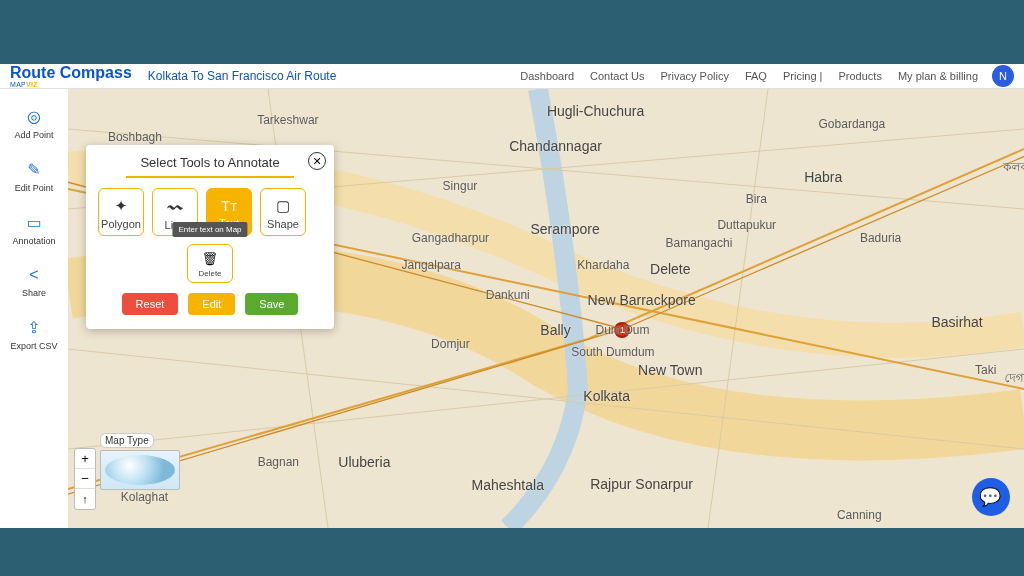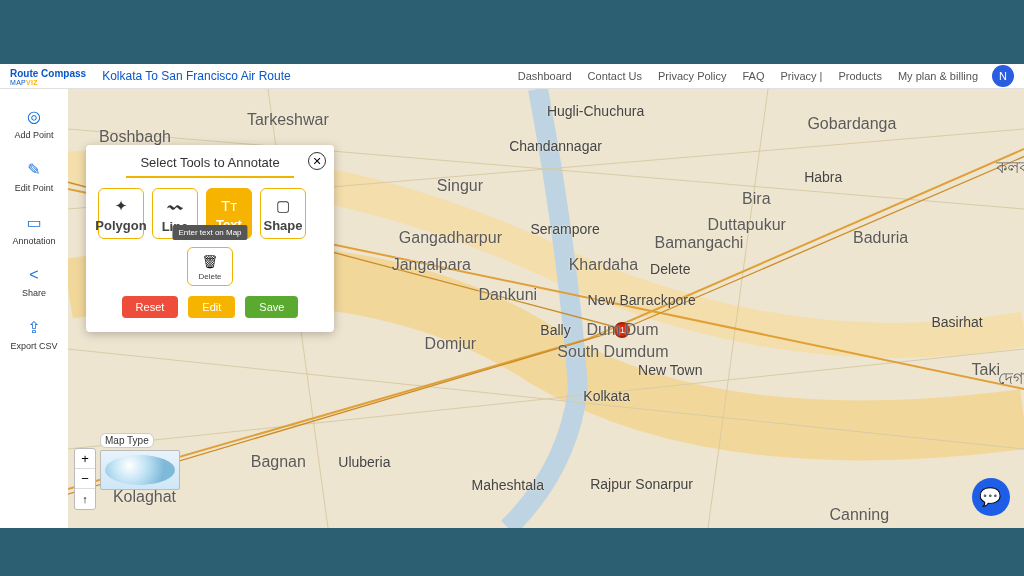--- a/index.html
+++ b/index.html
@@ -3,59 +3,59 @@
 <meta charset="utf-8">
 <style>
 * { margin:0; padding:0; box-sizing:border-box; font-family:Arial,Helvetica,sans-serif; }
 html,body { width:1024px; height:576px; overflow:hidden; }
 body { background:#2c5f72; }
 
 .app { position:absolute; left:0; right:0; top:64px; bottom:48px; background:#fff; }
 
 
 .topbar { position:absolute; top:0; left:0; right:0; height:25px; background:#fff; border-bottom:1px solid #e0e0e0; display:flex; align-items:center; padding:0 10px; font-size:11px; }
-.brand { color:#0a56c6; font-weight:bold; font-size:10px; line-height:1; }
+.brand { color:#0a56c6; font-weight:bold; font-size:16px; line-height:1; }
 .brand-sub { font-size:7px; color:#0a56c6; letter-spacing:0.3px; display:block; }
 .brand-sub b { color:#ffb400; }
 .topbar-title { color:#0a56c6; margin-left:16px; font-size:12px; }
 .topnav { margin-left:auto; display:flex; gap:16px; color:#555; }
 .topnav span { cursor:pointer; }
 .avatar { width:22px; height:22px; border-radius:50%; background:#2a5de0; color:#fff; display:flex; align-items:center; justify-content:center; font-size:11px; margin-left:14px; }
 
 
 .sidebar { position:absolute; top:25px; left:0; bottom:0; width:68px; background:#fff; display:flex; flex-direction:column; align-items:center; padding-top:10px; gap:4px; z-index:5; }
 .side-item { width:100%; display:flex; flex-direction:column; align-items:center; padding:8px 0; cursor:pointer; gap:4px; }
 .side-item .ic { color:#1a6fd8; font-size:16px; }
 .side-item .lbl { font-size:9px; color:#333; }
 
 
 .map { position:absolute; top:25px; left:68px; right:0; bottom:0; background:#eadfc9; overflow:hidden; }
 .map svg.bg { position:absolute; inset:0; width:100%; height:100%; }
-.city { position:absolute; transform:translate(-50%,-50%); font-size:16px; color:#5a5a5a; white-space:nowrap; pointer-events:none; text-shadow:0 0 2px #f6efde; }
+.city { position:absolute; transform:translate(-50%,-50%); font-size:12px; color:#5a5a5a; white-space:nowrap; pointer-events:none; text-shadow:0 0 2px #f6efde; }
 .city.big { font-size:14px; color:#444; }
 .route-line { position:absolute; inset:0; width:100%; height:100%; pointer-events:none; }
 .marker { position:absolute; width:16px; height:16px; background:#d9290d; border:2px solid #a31f0a; border-radius:50%; color:#fff; font-size:9px; display:flex; align-items:center; justify-content:center; transform:translate(-50%,-50%); }
 
 
 .zoom { position:absolute; left:6px; bottom:18px; display:flex; flex-direction:column; background:#fff; border:1px solid #bbb; border-radius:3px; overflow:hidden; z-index:6; }
 .zoom div { width:20px; height:20px; display:flex; align-items:center; justify-content:center; font-size:13px; border-bottom:1px solid #ddd; cursor:pointer; }
 .zoom div:last-child { border-bottom:none; font-size:11px; }
 .maptype { position:absolute; left:32px; bottom:38px; width:80px; z-index:6; }
 .maptype .lab { font-size:10px; color:#333; background:#fff; padding:1px 4px; border:1px solid #ccc; border-radius:6px; display:inline-block; margin-bottom:2px;}
 .maptype .globe { width:80px; height:40px; border:1px solid #bbb; background:linear-gradient(#e8f3fb,#cfe7f6); border-radius:2px; position:relative; overflow:hidden; }
 .maptype .globe::before { content:''; position:absolute; inset:4px; border-radius:50%; background:radial-gradient(circle at 35% 35%, #fff 0, #bfe2f4 35%, #7fb9d8 70%); }
 
 
 .panel { position:absolute; left:18px; top:56px; width:248px; background:#fff; border-radius:4px; box-shadow:0 2px 10px rgba(0,0,0,.25); padding:10px 12px 14px; z-index:20; }
 .panel h3 { font-size:13px; font-weight:normal; color:#333; text-align:center; padding-bottom:6px; border-bottom:2px solid #f0b400; margin:0 28px 10px; }
 .panel .close { position:absolute; right:8px; top:7px; width:18px; height:18px; border:1.5px solid #333; border-radius:50%; display:flex; align-items:center; justify-content:center; font-size:11px; cursor:pointer; }
 .tool-row { display:flex; gap:8px; justify-content:flex-start; }
 .tool { width:46px; border:1px solid #f0b400; border-radius:6px; background:#fff; display:flex; flex-direction:column; align-items:center; justify-content:center; padding:6px 0 4px; gap:3px; cursor:pointer; position:relative; }
 .tool .ti { font-size:15px; color:#333; }
-.tool .tl { font-size:13px; color:#444;font-weight:bold; }
+.tool .tl { font-size:11px; color:#444; }
 .tool.active { background:#f6b400; border-color:#f6b400; }
 .tool.active .ti,.tool.active .tl { color:#fff; }
 .del-row { display:flex; justify-content:center; margin:8px 0 10px; position:relative; }
 .del-tool { width:46px; border:1px solid #f0b400; border-radius:6px; background:#fff; display:flex; flex-direction:column; align-items:center; padding:6px 0 4px; gap:3px; cursor:pointer; }
 .del-tool .ti { font-size:13px; }
 .del-tool .tl { font-size:8px; color:#444; }
 .tooltip { position:absolute; top:-22px; left:50%; transform:translateX(-50%); background:#555; color:#fff; font-size:8px; padding:3px 6px; border-radius:2px; white-space:nowrap; }
 .btn-row { display:flex; gap:10px; justify-content:center; }
 .btn { border:none; border-radius:4px; padding:5px 14px; font-size:11px; color:#fff; cursor:pointer; }
 .btn.reset { background:#ef4d3c; }
@@ -74,21 +74,21 @@
     <div>
       <span class="brand">Route Compass</span>
       <span class="brand-sub"><span>MAP</span><b>VIZ</b></span>
     </div>
     <span class="topbar-title">Kolkata To San Francisco Air Route</span>
     <div class="topnav">
       <span>Dashboard</span>
       <span>Contact Us</span>
       <span>Privacy Policy</span>
       <span>FAQ</span>
-      <span>Privacy |</span>
+      <span>Pricing |</span>
       <span>Products</span>
       <span>My plan &amp; billing</span>
     </div>
     <div class="avatar">N</div>
   </div>
 
   <div class="sidebar">
     <div class="side-item">
       <span class="ic">◎</span>
       <span class="lbl">Add Point</span>

